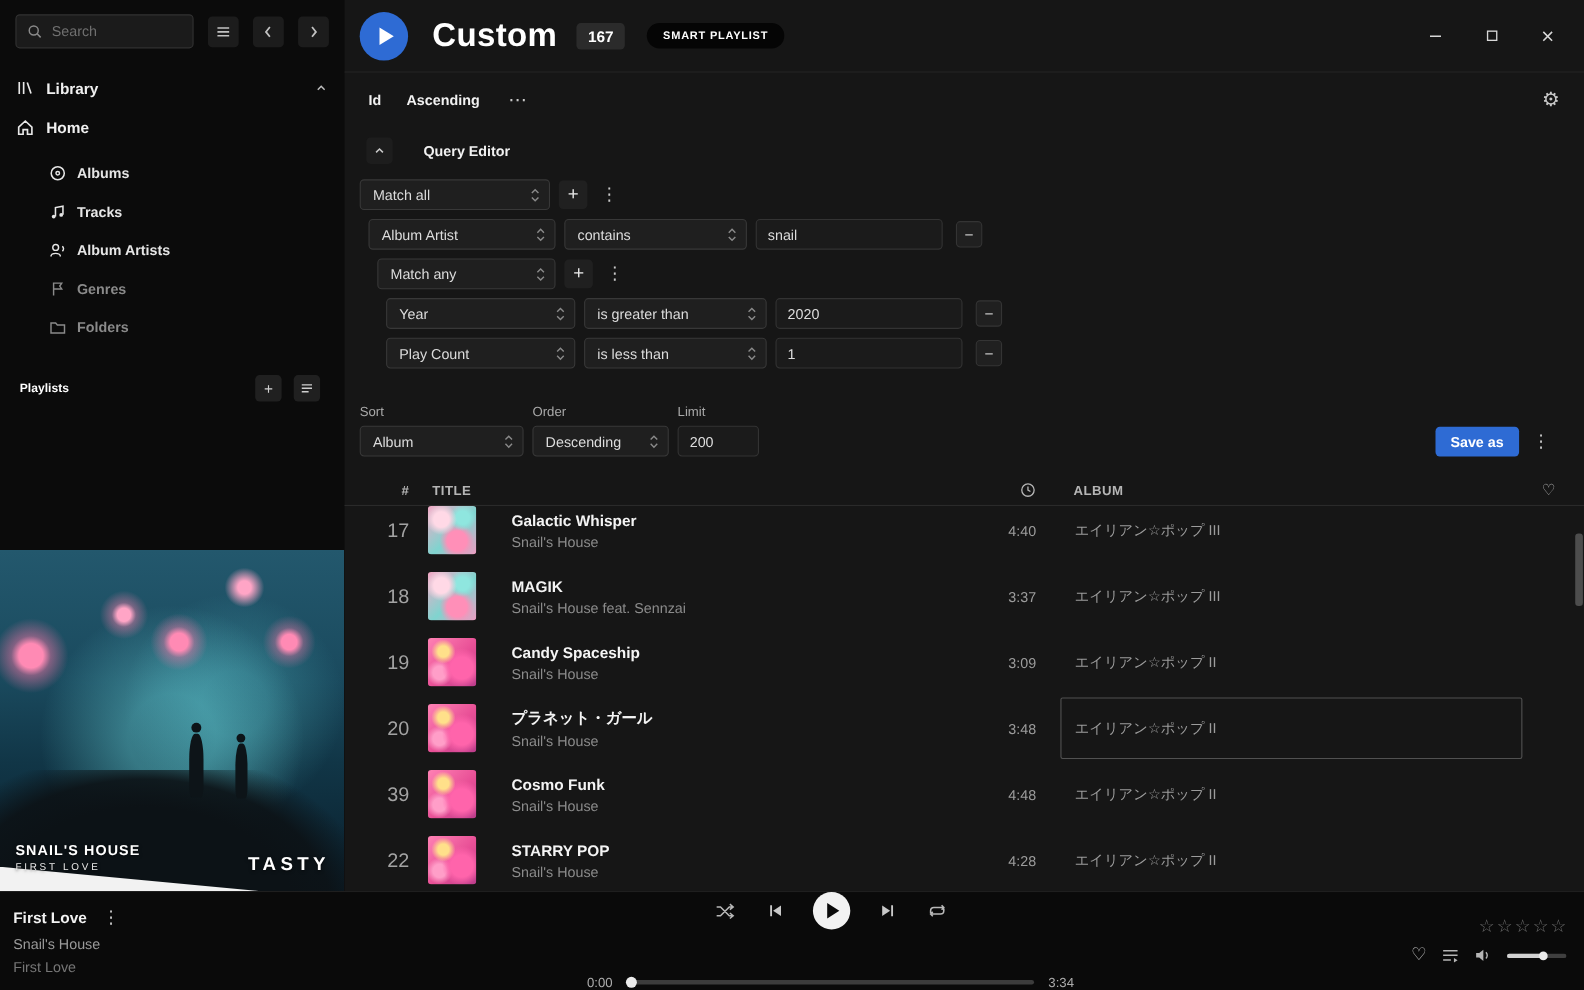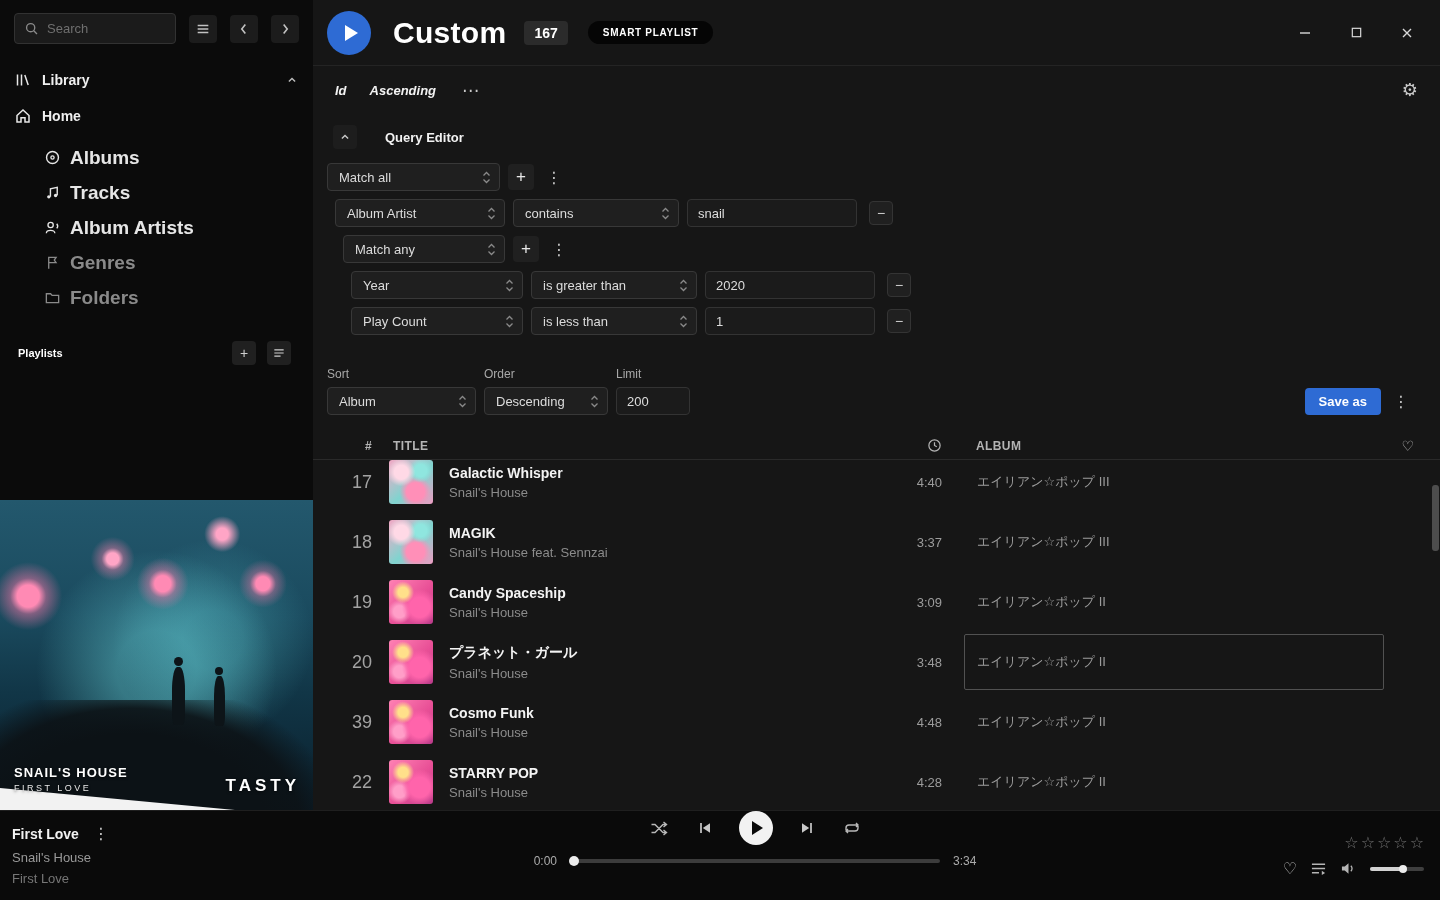--- a/index.html
+++ b/index.html
@@ -13,21 +13,21 @@
   .search-row { display:flex; align-items:center; gap:13px; padding:13px 14px 10px 14px; }
   .search-box { display:flex; align-items:center; gap:7px; width:162px; height:31px; background:#1b1b1b; border:1px solid #323232; border-radius:4px; padding:0 9px; }
   .search-box input { background:transparent; border:none; outline:none; color:#ddd; font-size:13px; width:110px; font-family:inherit; }
   .search-box input::placeholder { color:#6f6f6f; }
   .iconbtn { width:28px; height:28px; background:#1c1c1c; border-radius:4px; display:flex; align-items:center; justify-content:center; cursor:pointer; flex:0 0 auto; }
   svg.ic { display:block; }
   .nav { padding:8px 14px 0 14px; }
   .nav-item { display:flex; align-items:center; gap:10px; height:36px; font-weight:700; font-size:14px; color:#f0f0f0; cursor:pointer; }
   .nav-item .spacer { flex:1; }
   .lib-children { padding:6px 0 0 30px; }
-  .lib-item { display:flex; align-items:center; gap:9px; height:35px; font-weight:700; font-size:19px; color:#e6e6e6; cursor:pointer; }
+  .lib-item { display:flex; align-items:center; gap:9px; height:35px; font-weight:700; font-size:13px; color:#e6e6e6; cursor:pointer; }
   .lib-item.dim { color:#8a8a8a; }
   .lib-item.dim svg.ic path, .lib-item.dim svg.ic circle { stroke:#8a8a8a; }
   .playlists-head { display:flex; align-items:center; padding:26px 22px 6px 18px; }
   .playlists-head h2 { font-size:11px; font-weight:700; color:#fff; }
   .playlists-head .spacer { flex:1; }
   .smallbtn { width:24px; height:24px; background:#202020; border-radius:4px; display:flex; align-items:center; justify-content:center; color:#cfcfcf; font-size:14px; cursor:pointer; margin-left:11px; }
   .playlists { list-style:none; padding:4px 0 0 18px; }
   .pl-item { height:25px; display:flex; align-items:center; color:#d6d6d6; font-size:13px; cursor:pointer; }
 
   
@@ -60,21 +60,21 @@
   .main { background:#161616; position:relative; overflow:hidden; }
   .page-header { height:66px; display:flex; align-items:center; padding:0 18px 0 14px; border-bottom:1px solid #242424; }
   .play-circle { width:44px; height:44px; border-radius:50%; background:#2e6bd4; display:flex; align-items:center; justify-content:center; cursor:pointer; flex:0 0 auto; }
   .play-tri { width:0; height:0; border-left:13px solid #fff; border-top:8px solid transparent; border-bottom:8px solid transparent; margin-left:4px; }
   .page-title { font-size:30px; font-weight:800; color:#fff; margin-left:22px; letter-spacing:.3px; }
   .count-badge { margin-left:18px; background:#2b2b2b; color:#fff; font-weight:700; font-size:14px; padding:4px 10px; border-radius:4px; }
   .type-pill { margin-left:20px; background:#050505; color:#fff; font-weight:700; font-size:10px; letter-spacing:.7px; padding:6px 15px; border-radius:12px; }
   .win-controls { margin-left:auto; display:flex; align-items:center; gap:29px; padding-right:4px; }
   .win-btn { width:22px; height:22px; display:flex; align-items:center; justify-content:center; cursor:pointer; color:#d8d8d8; }
 
-  .sort-bar { height:48px; display:flex; align-items:center; padding:0 22px; gap:0;font-style:italic; }
+  .sort-bar { height:48px; display:flex; align-items:center; padding:0 22px; gap:0; }
   .sort-field { font-weight:700; font-size:13px; color:#f2f2f2; cursor:pointer; }
   .sort-dir { font-weight:700; font-size:13px; color:#f2f2f2; margin-left:23px; cursor:pointer; }
   .more-dots { color:#c9c9c9; font-size:17px; margin-left:26px; cursor:pointer; line-height:1; }
   .gear { margin-left:auto; font-size:18px; color:#c9c9c9; cursor:pointer; }
 
   .qe-head { display:flex; align-items:center; gap:28px; margin:10px 0 13px 20px; height:26px; }
   .collapse-btn { width:24px; height:24px; border-radius:4px; display:flex; align-items:center; justify-content:center; background:#1d1d1d; cursor:pointer; }
   .qe-title { font-weight:700; font-size:13px; color:#f2f2f2; }
 
   .qrow { display:flex; align-items:center; gap:8px; height:28px; margin:0 0 8px 14px; }
@@ -108,39 +108,39 @@
   .thumb-a3 { background:
       radial-gradient(circle at 28% 28%, #ffd9e6 0 7px, transparent 14px),
       radial-gradient(circle at 72% 24%, #8fe6df 0 6px, transparent 12px),
       radial-gradient(circle at 60% 72%, #ff8fb8 0 9px, transparent 16px),
       linear-gradient(135deg,#f5a9c6 0%, #7fd4cf 55%, #ef9cc2 100%); }
   .thumb-a2 { background:
       radial-gradient(circle at 32% 28%, #ffe08a 0 5px, transparent 11px),
       radial-gradient(circle at 70% 62%, #ff64ab 0 10px, transparent 18px),
       radial-gradient(circle at 24% 72%, #ff9ec8 0 6px, transparent 12px),
       linear-gradient(135deg,#ff82b4 0%, #e84f96 55%, #bb3c8b 100%); }
-  .tcol { padding-left:16px; }
+  .tcol { padding-left:32px; }
   .ttl { color:#f4f4f4; font-size:14px; font-weight:600; }
   .sub { color:#8b8b8b; font-size:13px; margin-top:4px; }
   .dur { text-align:right; padding-right:22px; color:#9c9c9c; font-size:13px; }
   .albwrap { height:100%; display:flex; align-items:center; }
   .albcell { width:100%; height:56px; display:flex; align-items:center; padding-left:12px; color:#9c9c9c; font-size:13px; border:1px solid transparent; border-radius:2px; }
   .albcell.focused { border-color:#515151; }
   .fav-cell { text-align:center; }
 
   .scroll-thumb { position:absolute; right:1px; top:485px; width:7px; height:66px; background:#4d4d4d; border-radius:3px; }
 
   
   .player { grid-column:1 / 3; background:#0a0a0a; border-top:1px solid #1f1f1f; display:flex; align-items:stretch; }
   .np { width:300px; padding:13px 0 0 12px; }
   .np-title-row { display:flex; align-items:center; gap:10px; }
   .np-title { color:#f2f2f2; font-size:14px; font-weight:600; cursor:pointer; }
   .np-artist { color:#9a9a9a; font-size:13px; margin-top:7px; cursor:pointer; }
   .np-album { color:#767676; font-size:13px; margin-top:6px; cursor:pointer; }
-  .p-center { flex:1; display:flex; flex-direction:column; justify-content:flex-start; align-items:center; gap:9px; }
+  .p-center { flex:1; display:flex; flex-direction:column; justify-content:space-between; align-items:center; gap:9px; }
   .transport { display:flex; align-items:center; gap:24px; }
   .tbtn { background:none; border:none; cursor:pointer; display:flex; align-items:center; justify-content:center; padding:2px; }
   .play-main { width:34px; height:34px; border-radius:50%; background:#f2f2f2; display:flex; align-items:center; justify-content:center; cursor:pointer; border:none; }
   .play-main .tri { width:0; height:0; border-left:11px solid #0a0a0a; border-top:7px solid transparent; border-bottom:7px solid transparent; margin-left:3px; }
   .progress-row { display:flex; align-items:center; gap:13px; }
   .ptime { color:#ababab; font-size:12px; width:40px; }
   .ptime.el { text-align:right; }
   .ptrack { position:relative; width:370px; height:4px; background:#3c3c3c; border-radius:2px; cursor:pointer; }
   .pknob { position:absolute; left:-1px; top:-3px; width:10px; height:10px; border-radius:50%; background:#ececec; }
   .p-right { width:230px; display:flex; flex-direction:column; justify-content:center; align-items:flex-end; gap:10px; padding-right:16px; }

